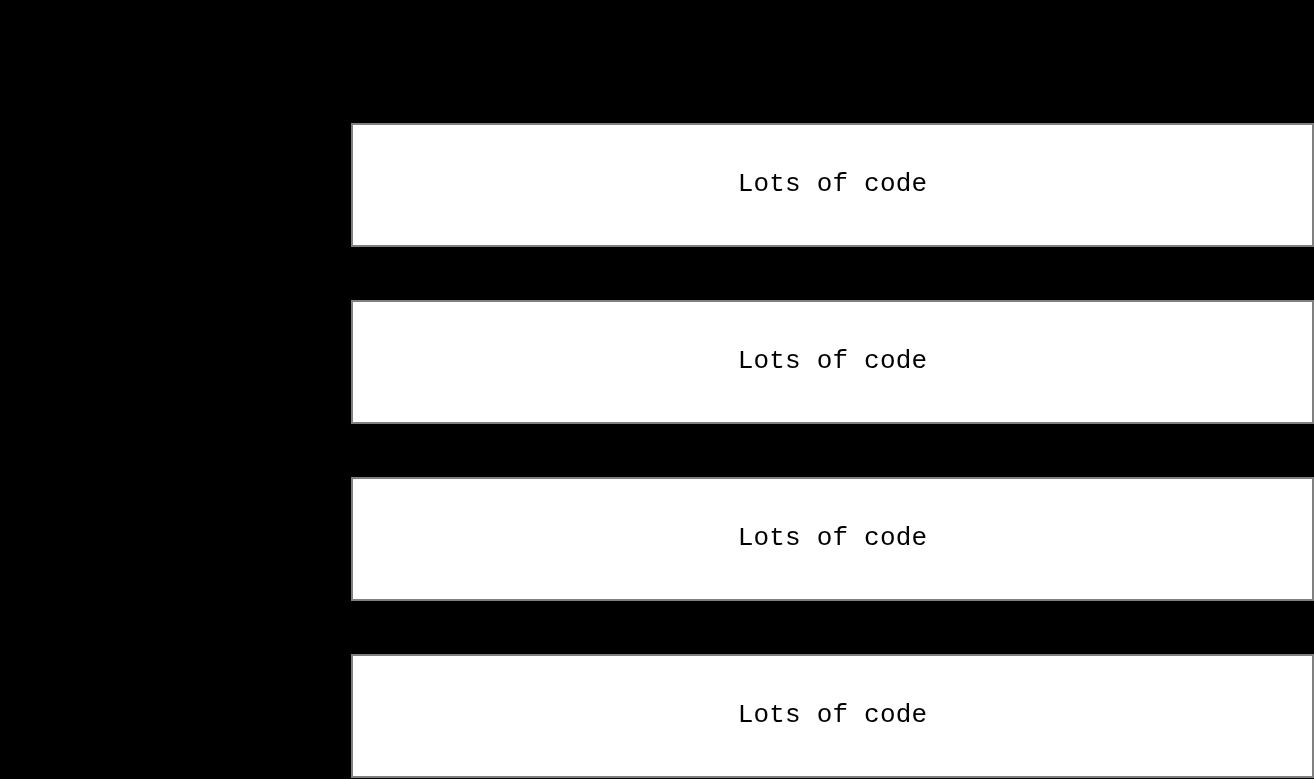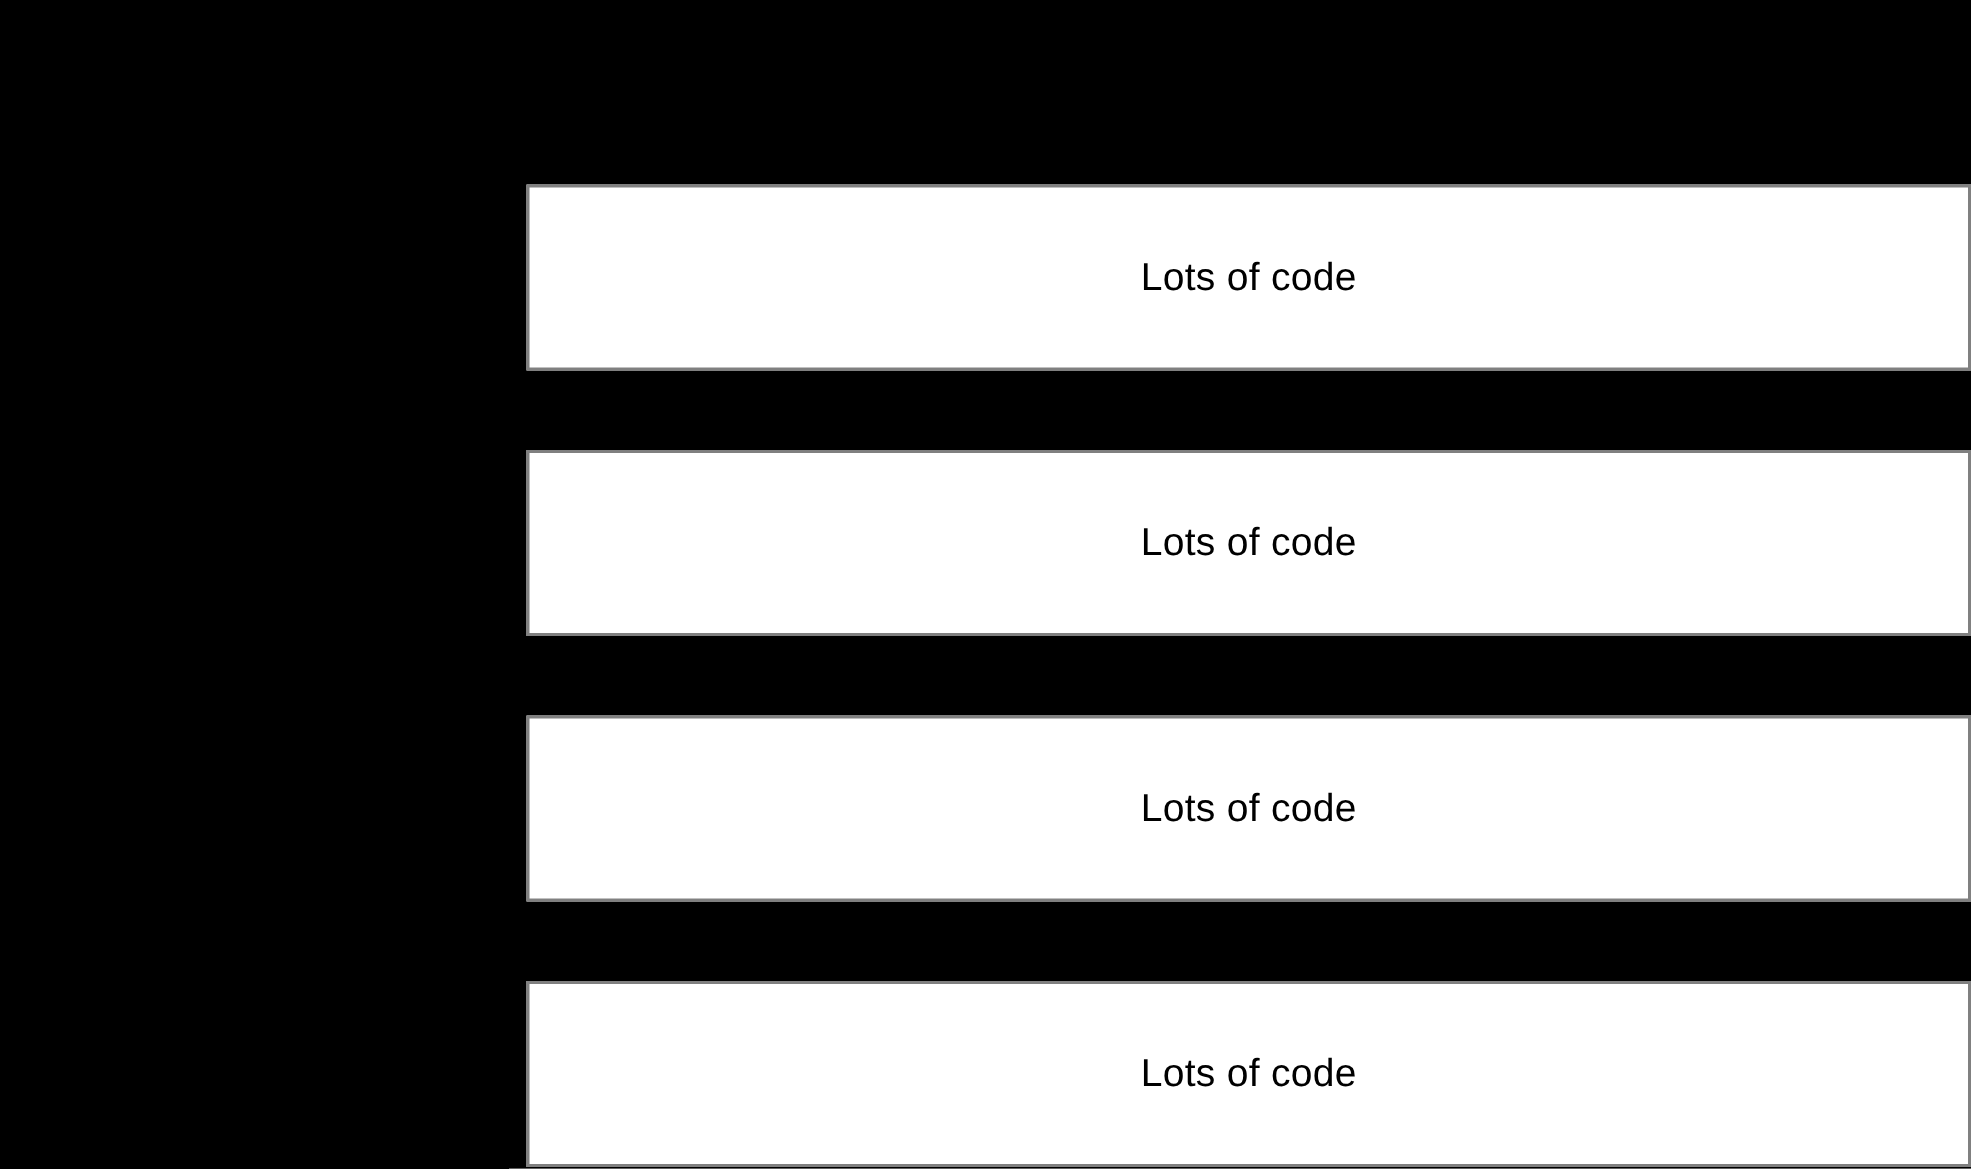--- a/index.html
+++ b/index.html
@@ -1,21 +1,21 @@
 <!DOCTYPE html>
 <html style="--page-bg: #000000; --box-bg: #ffffff; --box-border: #808080; --text-color: #000000;"><head>
 <meta charset="utf-8">
 <style>
   :root {
     --page-bg: #000000;
     --box-bg: #ffffff;
     --box-border: #808080;
     --text-color: #000000;
   }
-  * { margin: 0; padding: 0; box-sizing: border-box; }
+  * { margin: 0; padding: 0; box-sizing: border-box; font-family: Liberation Mono, monospace; }
   html, body {
     width: 1314px;
     height: 779px;
     overflow: hidden;
     font-family: "Liberation Sans", sans-serif;
   }
   .page {
     position: relative;
     width: 1314px;
     height: 779px;

